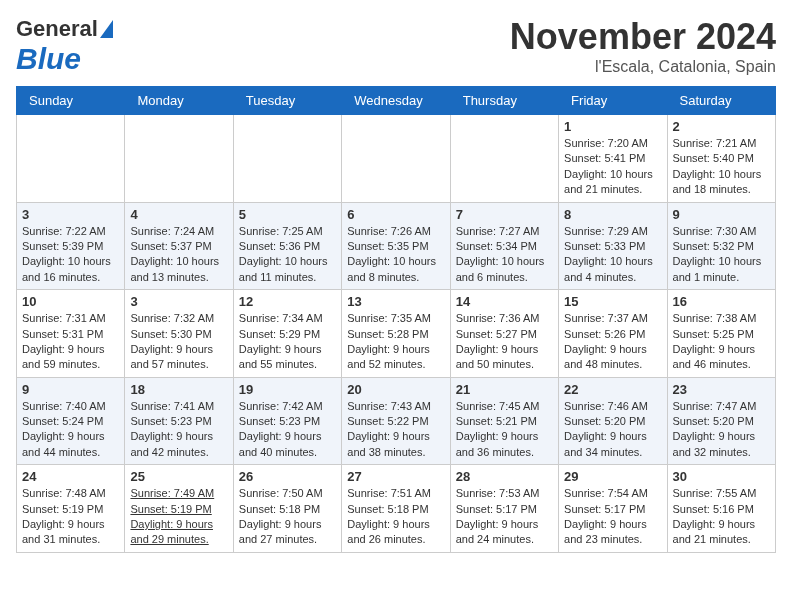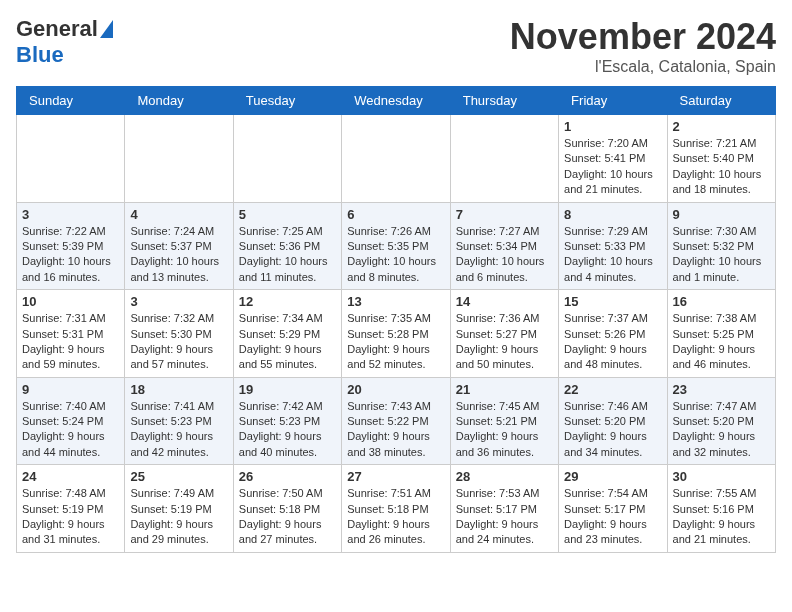--- a/index.html
+++ b/index.html
@@ -85,21 +85,21 @@
 </head>
 <body>
 
 <div class="header">
   <div class="logo">
     <div class="logo-row">
       <span style="font-size:22px;font-weight:bold;color:#333;">General</span>
       <span style="display:inline-block;width:0;height:0;border-left:13px solid transparent;border-bottom:18px solid #1a6abf;margin-left:2px;"></span>
     </div>
     <div class="logo-row">
-      <span style="font-size:22px;font-weight:bold;color:#1a6abf;">Blue</span>
+      <span style="font-size:30px;font-weight:bold;color:#1a6abf;font-style:italic;">Blue</span>
     </div>
   </div>
   <div class="title-block">
     <div class="month-title">November 2024</div>
     <div class="location-title">l'Escala, Catalonia, Spain</div>
   </div>
 </div>
 
 <table class="calendar">
   <thead>
@@ -267,21 +267,21 @@
       </tr>
       <tr>
         <td>
           <span class="day-number">24</span>
           <div class="day-info" style="white-space: pre-line;">Sunrise: 7:48 AM
 Sunset: 5:19 PM
 Daylight: 9 hours and 31 minutes.</div>
         </td>
         <td>
           <span class="day-number">25</span>
-          <div class="day-info" style="white-space: pre-line;">Sunrise: 7:49 AM
+          <div class="day-info" style="white-space: pre-line; text-decoration: underline;">Sunrise: 7:49 AM
 Sunset: 5:19 PM
 Daylight: 9 hours and 29 minutes.</div>
         </td>
         <td>
           <span class="day-number">26</span>
           <div class="day-info" style="white-space: pre-line;">Sunrise: 7:50 AM
 Sunset: 5:18 PM
 Daylight: 9 hours and 27 minutes.</div>
         </td>
         <td>

